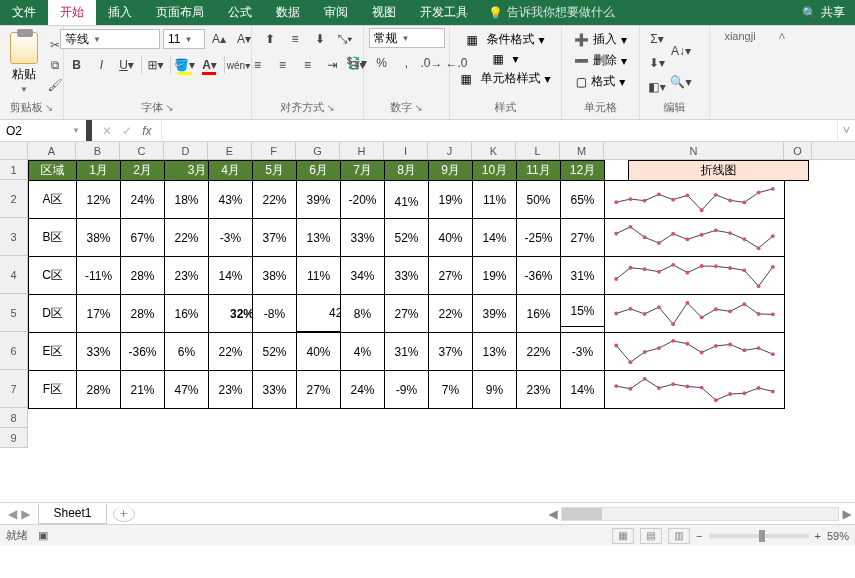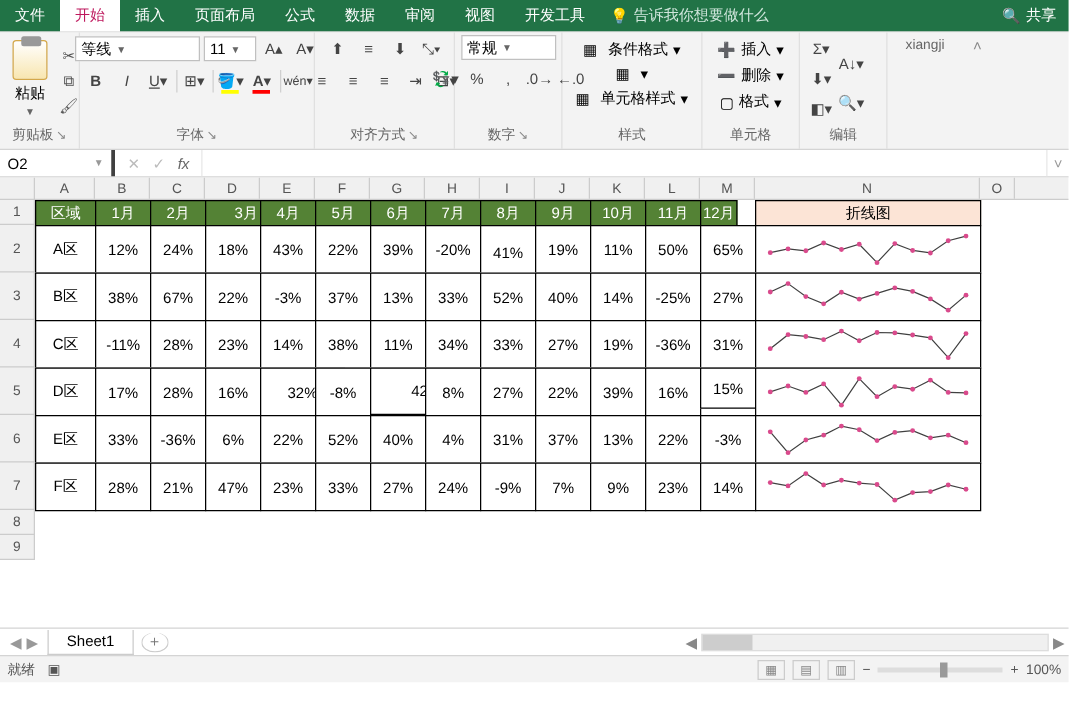--- a/index.html
+++ b/index.html
@@ -48,38 +48,38 @@
 .edit-body { display: flex; gap: 2px; }
 .edit-col { display: flex; flex-direction: column; gap: 2px; }
 
 .cam-body { display: flex; flex-direction: column; align-items: center; gap: 4px; padding-top: 6px; }
 .cam-icon { width: 34px; height: 26px; background: #555; border-radius: 4px; position: relative; }
 .cam-icon::before { content:""; position:absolute; top:-5px; right:4px; width:10px; height:6px; background:#555; border-radius:1px; }
 .cam-icon::after { content:""; position:absolute; top:5px; left:10px; width:14px; height:14px; border-radius:50%; background:#888; border:2px solid #333; }
 
 
 .namefx { display: flex; height: 22px; border-bottom: 1px solid #d4d4d4; align-items: stretch; }
-.namebox { width: 92px; border-right: 3px solid #404040; display: flex; align-items: center; padding: 0 6px; justify-content: space-between; }
+.namebox { width: 92px; border-right: 6px solid #404040; display: flex; align-items: center; padding: 0 6px; justify-content: space-between; }
 .namebox .dd { color:#999; font-size:8px; }
 .fx-btns { display: flex; align-items: center; gap: 10px; padding: 0 10px; border-right: 1px solid #e8e8e8; color: #bbb; }
 .fx-input { flex: 1; padding: 0 6px; display: flex; align-items: center; }
 .fx-expand { width: 18px; display:flex; align-items:center; justify-content:center; color:#999; border-left:1px solid #e8e8e8; }
 
 
 .grid-wrap { position: relative; height: 360px; overflow: hidden; }
 .selectall { position:absolute; top:0; left:0; width:28px; height:18px; border-right:1px solid #ccc; border-bottom:1px solid #ccc; background:#f0f0f0; }
 .colheads { position:absolute; top:0; left:28px; right:0; height:18px; display:flex; background:#f0f0f0; border-bottom:1px solid #ccc; }
 .colhead { border-right:1px solid #ccc; text-align:center; font-size:11px; color:#555; line-height:18px; }
 .rowheads { position:absolute; top:18px; left:0; width:28px; background:#f0f0f0; }
 .rowhead { border-bottom:1px solid #ccc; border-right:1px solid #ccc; text-align:center; font-size:11px; color:#555; display:flex; align-items:center; justify-content:center; }
 .cells { position:absolute; top:18px; left:28px; }
 
 .datacell { position:absolute; border:1px solid #000; display:flex; align-items:center; justify-content:center; background:#fff; font-size:12px; }
 .hdrcell { background:#548235; color:#fff; font-weight:normal; }
-.charthdr { background:#fce4d6; color:#000; }
+.charthdr { background:#fce4d6; color:#000;margin-left:24px; }
 .sparkcell { padding:4px; }
 svg.spark { width:100%; height:100%; }
 
 
 .sheettabs { height: 22px; border-top: 1px solid #d4d4d4; display:flex; align-items:stretch; }
 .navbtns { display:flex; align-items:center; gap:4px; padding:0 8px; color:#999; }
 .sheet-tab { border:1px solid #ccc; border-top:none; padding:2px 14px; background:#fff; margin-top:1px; }
 .addsheet { width:22px; display:flex; align-items:center; justify-content:center; color:#777; border:1px solid #ccc; border-top:none; border-radius:50%; margin:3px 6px; height:16px; }
 .hscroll-gap { flex:1; }
 .hscroll { width:310px; display:flex; align-items:center; }
@@ -318,21 +318,21 @@
       <div class="datacell hdrcell" style="left: 92px; top: 0px; width: 45px; height: 21px;">2月</div>
       <div class="datacell hdrcell" style="left: 136px; top: 0px; width: 66px; height: 21px;">3月</div>
       <div class="datacell hdrcell" style="left: 180px; top: 0px; width: 45px; height: 21px;">4月</div>
       <div class="datacell hdrcell" style="left: 224px; top: 0px; width: 45px; height: 21px;">5月</div>
       <div class="datacell hdrcell" style="left: 268px; top: 0px; width: 45px; height: 21px;">6月</div>
       <div class="datacell hdrcell" style="left: 312px; top: 0px; width: 45px; height: 21px;">7月</div>
       <div class="datacell hdrcell" style="left: 356px; top: 0px; width: 45px; height: 21px;">8月</div>
       <div class="datacell hdrcell" style="left: 400px; top: 0px; width: 45px; height: 21px;">9月</div>
       <div class="datacell hdrcell" style="left: 444px; top: 0px; width: 45px; height: 21px;">10月</div>
       <div class="datacell hdrcell" style="left: 488px; top: 0px; width: 45px; height: 21px;">11月</div>
-      <div class="datacell hdrcell" style="left: 532px; top: 0px; width: 30px; height: 21px;">12月</div>
+      <div class="datacell hdrcell" style="left: 532px; top: 0px; width: 45px; height: 21px;">12月</div>
       <div class="datacell charthdr" style="left: 576px; top: 0px; width: 181px; height: 21px;">折线图</div>
       <div class="datacell " style="left: 0px; top: 20px; width: 49px; height: 39px;">A区</div>
       <div class="datacell " style="left: 48px; top: 20px; width: 45px; height: 39px;">12%</div>
       <div class="datacell " style="left: 92px; top: 20px; width: 45px; height: 39px;">24%</div>
       <div class="datacell " style="left: 136px; top: 20px; width: 45px; height: 39px;">18%</div>
       <div class="datacell " style="left: 180px; top: 20px; width: 45px; height: 39px;">43%</div>
       <div class="datacell " style="left: 224px; top: 20px; width: 45px; height: 39px;">22%</div>
       <div class="datacell " style="left: 268px; top: 20px; width: 45px; height: 39px;">39%</div>
       <div class="datacell " style="left: 312px; top: 20px; width: 45px; height: 39px;">-20%</div>
       <div class="datacell " style="left: 356px; top: 20px; width: 45px; height: 43px;">41%</div>
@@ -414,21 +414,21 @@
           <circle cx="121.81818181818181" cy="7.27027027027027" r="2" fill="#d94a8c"></circle>
           <circle cx="136.54545454545453" cy="9.64864864864865" r="2" fill="#d94a8c"></circle>
           <circle cx="151.27272727272725" cy="26" r="2" fill="#d94a8c"></circle>
           <circle cx="166" cy="6.081081081081081" r="2" fill="#d94a8c"></circle>
         </svg>
       </div>
       <div class="datacell " style="left: 0px; top: 134px; width: 49px; height: 39px;">D区</div>
       <div class="datacell " style="left: 48px; top: 134px; width: 45px; height: 39px;">17%</div>
       <div class="datacell " style="left: 92px; top: 134px; width: 45px; height: 39px;">28%</div>
       <div class="datacell " style="left: 136px; top: 134px; width: 45px; height: 39px;">16%</div>
-      <div class="datacell " style="left: 180px; top: 134px; width: 68px; height: 39px;">32%</div>
+      <div class="datacell " style="left: 180px; top: 134px; width: 68px; height: 39px; font-weight: bold;">32%</div>
       <div class="datacell " style="left: 224px; top: 134px; width: 45px; height: 39px;">-8%</div>
       <div class="datacell " style="left: 268px; top: 134px; width: 45px; height: 38px; padding-left: 44px;">42%</div>
       <div class="datacell " style="left: 312px; top: 134px; width: 45px; height: 39px;">8%</div>
       <div class="datacell " style="left: 356px; top: 134px; width: 45px; height: 39px;">27%</div>
       <div class="datacell " style="left: 400px; top: 134px; width: 45px; height: 39px;">22%</div>
       <div class="datacell " style="left: 444px; top: 134px; width: 45px; height: 39px;">39%</div>
       <div class="datacell " style="left: 488px; top: 134px; width: 45px; height: 39px;">16%</div>
       <div class="datacell " style="left: 532px; top: 134px; width: 45px; height: 33px;">15%</div>
       <div class="datacell sparkcell" style="left: 576px; top: 134px; width: 181px; height: 39px;">
         <svg class="spark" viewBox="0 0 170 30">
@@ -530,15 +530,15 @@
 <div class="status">
   <span>就绪</span>
   <span>▣</span>
   <div class="right">
     <div class="viewbtn">▦</div>
     <div class="viewbtn">▤</div>
     <div class="viewbtn">▥</div>
     <span>−</span>
     <div class="zoom-slider"></div>
     <span>+</span>
-    <span>100%</span>
+    <span>59%</span>
   </div>
 </div>
 
 </body></html>

